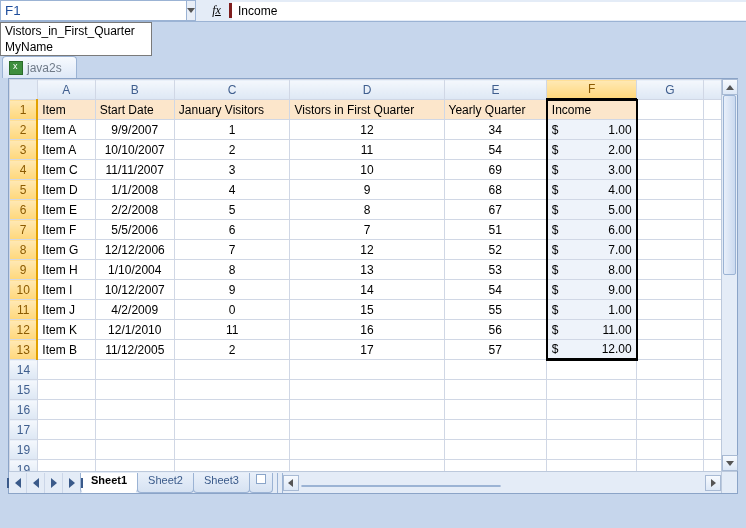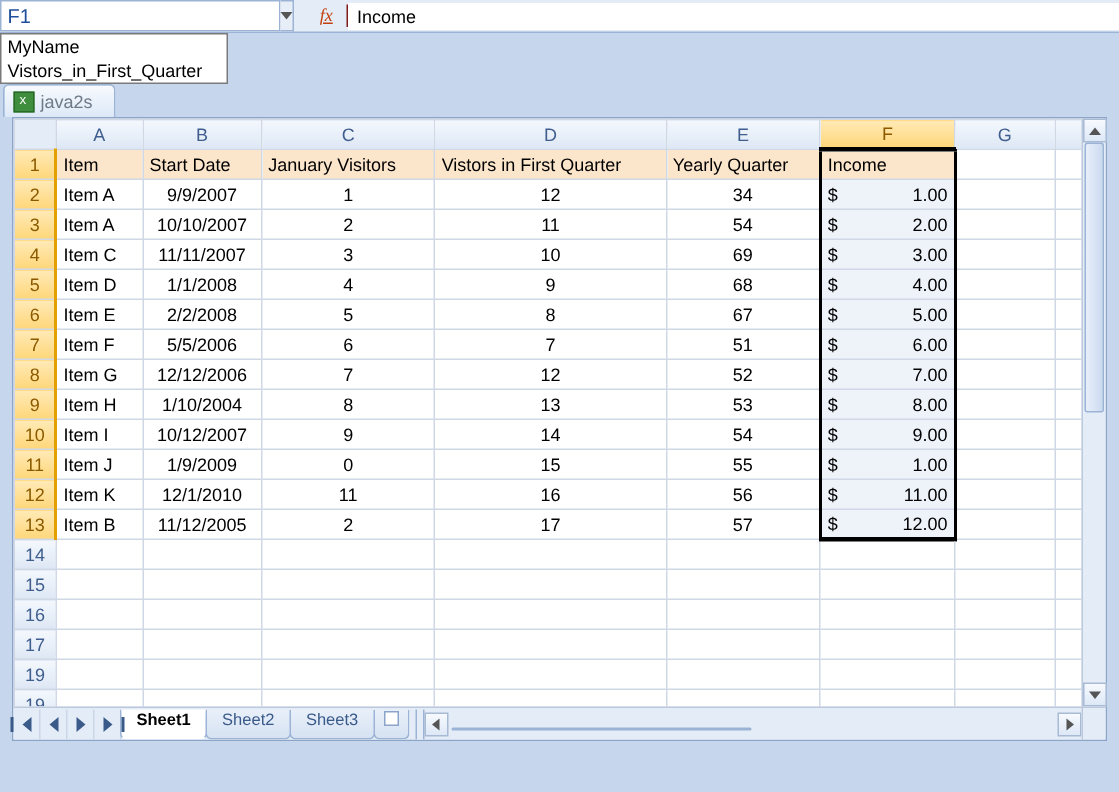--- a/index.html
+++ b/index.html
@@ -5,21 +5,21 @@
   * { box-sizing: border-box; margin: 0; padding: 0; font-family: "Segoe UI", Tahoma, Arial, sans-serif; }
   body { background: #C6D6EC; width: 746px; height: 528px; overflow: hidden; font-size: 12px; color: #000; }
 
   
   .fx-row { display: flex; align-items: center; height: 22px; background: #E4ECF7; border-bottom: 1px solid #9BB3D4; }
   .name-box-wrap { display: flex; align-items: stretch; width: 152px; }
   .name-box { flex: 1; background: #fff; border: 1px solid #9BB3D4; padding: 2px 4px; color: #1F4E9C; font-weight: normal; }
   .name-box-dd { width: 16px; background: #E8EEF7; border: 1px solid #9BB3D4; border-left: none; display: flex; align-items: center; justify-content: center; cursor: pointer; }
   .chev { width: 0; height: 0; border-left: 4px solid transparent; border-right: 4px solid transparent; border-top: 5px solid #555; }
   .fx-gap { width: 52px; border-right: 1px solid #9BB3D4; }
-  .fx-sym { width: 28px; display: flex; align-items: center; justify-content: center; font-style: italic; font-family: Georgia, serif; color: #c2410c; border-right: 1px solid #7f1d1d; background: #E4ECF7; text-decoration: underline; }
+  .fx-sym { width: 28px; display: flex; align-items: center; justify-content: center; font-style: italic; font-family: Georgia, serif; color: #000000; border-right: 3px solid #7f1d1d; background: #E4ECF7; text-decoration: underline; }
   .formula-input { flex: 1; background: #fff; border: none; padding: 2px 6px; font-size: 12px; outline: none; }
 
   
   .name-dropdown { position: absolute; top: 22px; left: 0; width: 152px; background: #fff; border: 1px solid #7A7A7A; z-index: 5; }
   .name-dropdown div { padding: 1px 4px; }
 
   
   .strip { height: 32px; background: #C6D6EC; }
 
   
@@ -83,22 +83,22 @@
     <div class="name-box-dd">
         <div class="chev"></div>
       </div>
   </div>
   <div class="fx-gap"></div>
   <div class="fx-sym">fx</div>
   <input class="formula-input" value="Income" style="">
 </div>
 
 <div class="name-dropdown">
+  <div>Vistors_in_First_Quarter</div>
   <div>MyName</div>
-  <div>Vistors_in_First_Quarter</div>
 </div>
 
 <div class="strip"></div>
 
 <div class="win-tab-row">
   <div class="win-tab">
     <span class="xl-ico"></span>
     <span>java2s</span>
   </div>
 </div>
@@ -262,21 +262,21 @@
             <td class="r colSel fcell">
               <span style="float:left">$</span>
               <span style="float:right">9.00</span>
             </td>
             <td class=""></td>
             <td class=""></td>
           </tr>
           <tr class="">
             <th class="rowh srow">11</th>
             <td class="l">Item J</td>
-            <td class="r">1/9/2009</td>
+            <td class="r">4/2/2009</td>
             <td class="r">0</td>
             <td class="r">15</td>
             <td class="r">55</td>
             <td class="r colSel fcell">
               <span style="float:left">$</span>
               <span style="float:right">1.00</span>
             </td>
             <td class=""></td>
             <td class=""></td>
           </tr>

